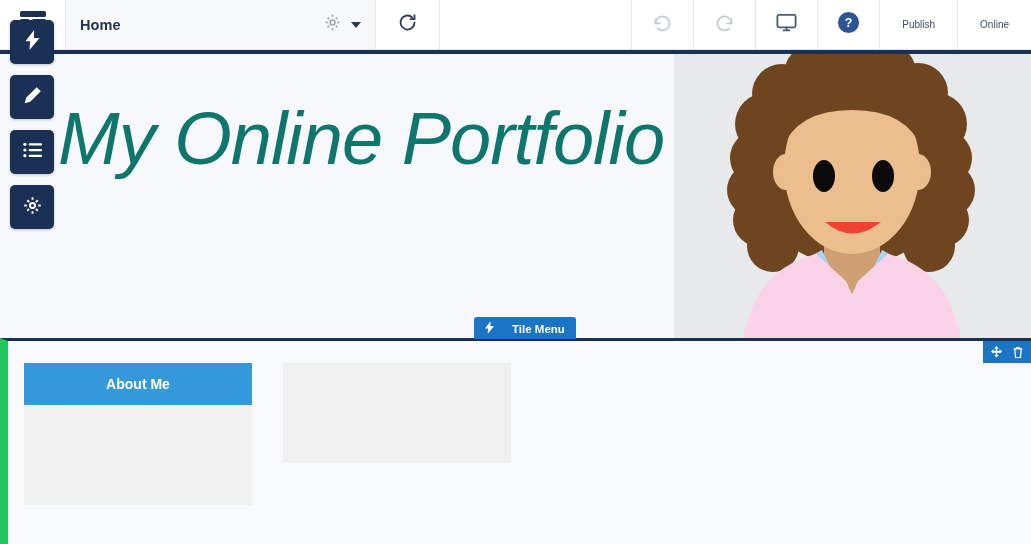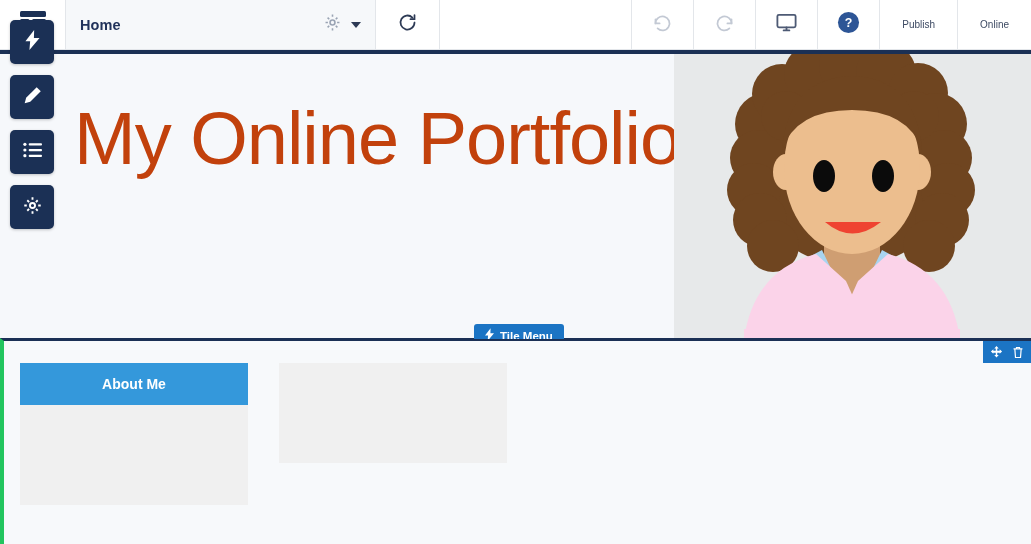--- a/index.html
+++ b/index.html
@@ -79,27 +79,28 @@
   }
 
   
   .hero {
     position: absolute; left: 0; top: 0;
     width: 1031px; height: 285px;
     background: #f6f8fb;
     overflow: hidden;
   }
   .hero-title {
-    position: absolute; left: 74px; top: 48px;
+    position: absolute; left: 58px; top: 48px;
     font-size: 74px;
     font-weight: 300;
-    color: #c2410c;
+    color: #0f766e;
     letter-spacing: -1px;
     white-space: nowrap;
     line-height: 1;
+    font-style: italic;
   }
   .hero-photo {
     position: absolute; left: 674px; top: 0;
     width: 357px; height: 285px;
     background: #e7e9ea;
     overflow: hidden;
   }
   .hero-photo svg { display: block; }
 
   
@@ -112,39 +113,39 @@
     width: 44px; height: 44px;
     background: #1b3055;
     border-radius: 5px;
     display: flex; align-items: center; justify-content: center;
     cursor: pointer;
     box-shadow: 0 1px 3px rgba(0,0,0,.22);
   }
 
   
   .tile-badge {
-    position: absolute; left: 474px; top: 270px;
+    position: absolute; left: 474px; top: 263px;
     height: 23px;
     background: #1b74c4;
     border-radius: 3px 3px 0 0;
-    display: flex; align-items: center; gap: 6px;
+    display: flex; align-items: center; gap: 18px;
     padding: 0 11px;
     color: #ffffff;
     font-size: 11.5px; font-weight: 600;
     cursor: pointer;
     z-index: 25;
   }
 
   
   .tile-region {
     position: absolute; left: 0; top: 284px;
     width: 1031px; height: 206px;
     background: #f7f9fb;
     border-top: 3px solid #1b3055;
-    border-left: 4px solid #22c55e;
+    border-left: 8px solid #22c55e;
   }
   .region-tools {
     position: absolute; right: 0; top: 0;
     height: 22px;
     background: #1b74c4;
     display: flex; align-items: center; gap: 9px;
     padding: 0 7px;
     z-index: 20;
   }
   .region-tools div { cursor: pointer; display: flex; }

